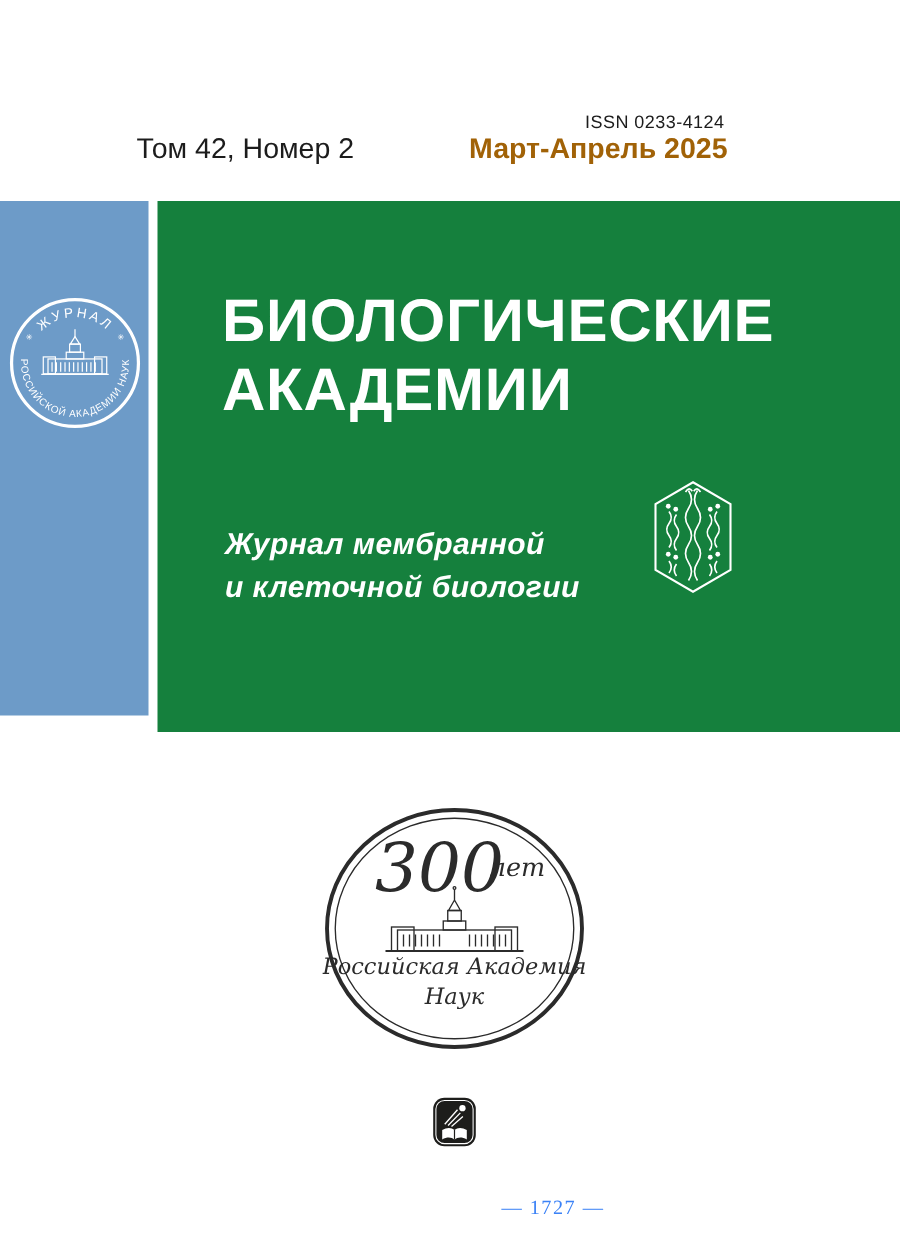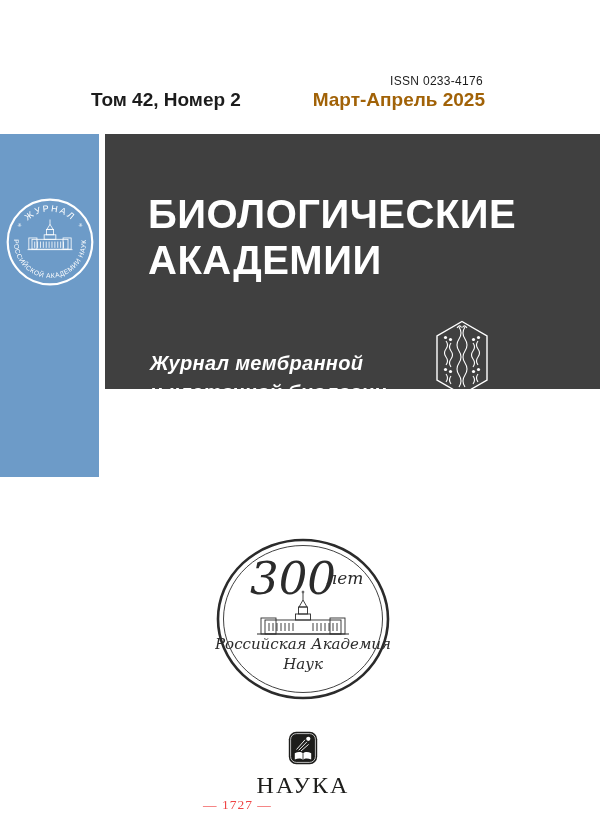--- a/index.html
+++ b/index.html
@@ -3,48 +3,48 @@
 <meta charset="utf-8">
 <style>
   html,body{margin:0;padding:0;background:#fff;}
   .page{
     position:relative;width:600px;height:833px;background:#ffffff;overflow:hidden;
     font-family:"Liberation Sans",sans-serif;
   }
   .abs{position:absolute;}
   
   .issn{top:74px;right:117px;font-size:12px;color:#1c1c1c;letter-spacing:.3px;}
-  .volume{top:89px;left:91px;font-size:19px;font-weight:bold;color:#1c1c1c;}
+  .volume{top:89px;left:91px;font-size:19px;font-weight:normal;color:#1c1c1c;}
   .date{top:89px;right:115px;font-size:19px;font-weight:bold;color:#a16207;}
   
   .sidebar{left:0;top:134px;width:99px;height:343px;background:#6D9BC8;}
-  .main-panel{left:105px;top:134px;width:495px;height:255px;background:#404040;}
+  .main-panel{left:105px;top:134px;width:495px;height:354px;background:#15803d;}
   .seal{left:5px;top:63px;}
   .title{left:43px;top:57px;color:#ffffff;font-size:40px;font-weight:bold;
          line-height:46px;letter-spacing:.5px;white-space:nowrap;}
   .subtitle{left:45px;top:215px;color:#ffffff;font-size:20px;font-weight:bold;
             font-style:italic;line-height:29px;letter-spacing:.3px;white-space:nowrap;}
   .membrane{left:328px;top:186px;}
   
   .emblem{left:215px;top:537px;}
   
   .badge{left:288px;top:731px;}
   .pub-name{left:203px;top:772px;width:200px;text-align:center;
             font-family:"Liberation Serif",serif;font-size:24px;letter-spacing:2px;color:#1d1d1b;}
-  .pub-year{left:203px;top:797px;width:200px;text-align:left;
-            font-family:"Liberation Serif",serif;font-size:13.5px;letter-spacing:1px;color:#ef4444;}
+  .pub-year{left:203px;top:797px;width:200px;text-align:right;
+            font-family:"Liberation Serif",serif;font-size:13.5px;letter-spacing:1px;color:#3b82f6;}
   svg text{font-family:"Liberation Sans",sans-serif;}
   svg .script{font-family:"DejaVu Serif",serif;font-style:italic;}
 </style>
 </head>
 <body>
 
 <div class="page">
 
-  <div class="abs issn">ISSN 0233-4176</div>
+  <div class="abs issn">ISSN 0233-4124</div>
   <div class="abs volume">Том 42, Номер 2</div>
   <div class="abs date">Март-Апрель 2025</div>
 
   <div class="abs sidebar">
     <svg class="abs seal" width="90" height="90" viewBox="0 0 100 100">
       <defs>
         <path id="sealTop" d="M 16 50 A 34 34 0 0 1 84 50" fill="none"></path>
         <path id="sealBottom" d="M 12.4 36.3 A 40 40 0 1 0 87.6 36.3" fill="none"></path>
       </defs>
       <circle cx="50" cy="50" r="47" fill="none" stroke="#ffffff" stroke-width="2.4"></circle>
@@ -138,16 +138,15 @@
     <rect x="2.6" y="2.6" width="24.8" height="28.8" rx="5.8" fill="none" stroke="#ffffff" stroke-width="0.7"></rect>
     <circle cx="20.3" cy="7.8" r="2.1" fill="#ffffff"></circle>
     <g stroke="#ffffff" stroke-width="0.9">
       <path d="M8.5 18.5 L17 8.8"></path>
       <path d="M10.7 19.3 L18.9 10.9"></path>
       <path d="M13 20 L20.6 13.4"></path>
     </g>
     <path d="M6.8 22.3 C10 20.4 13 20.5 15 22.4 C17 20.5 20 20.4 23.2 22.3 L23.2 28.6 C20 26.9 17 27 15 28.8 C13 27 10 26.9 6.8 28.6 Z" fill="#ffffff"></path>
     <path d="M15 22.4 V28.8" stroke="#1d1d1b" stroke-width="0.8" fill="none"></path>
   </svg>
-  <div class="abs pub-name">НАУКА</div>
   <div class="abs pub-year">— 1727 —</div>
 
 </div>
 
 </body></html>

